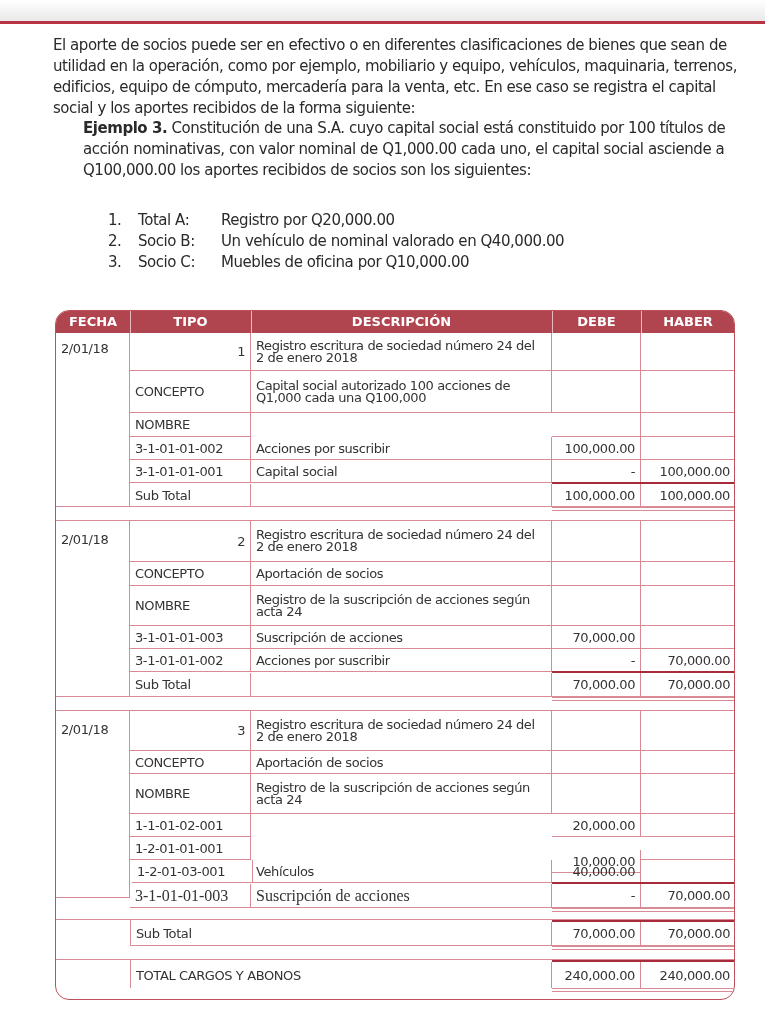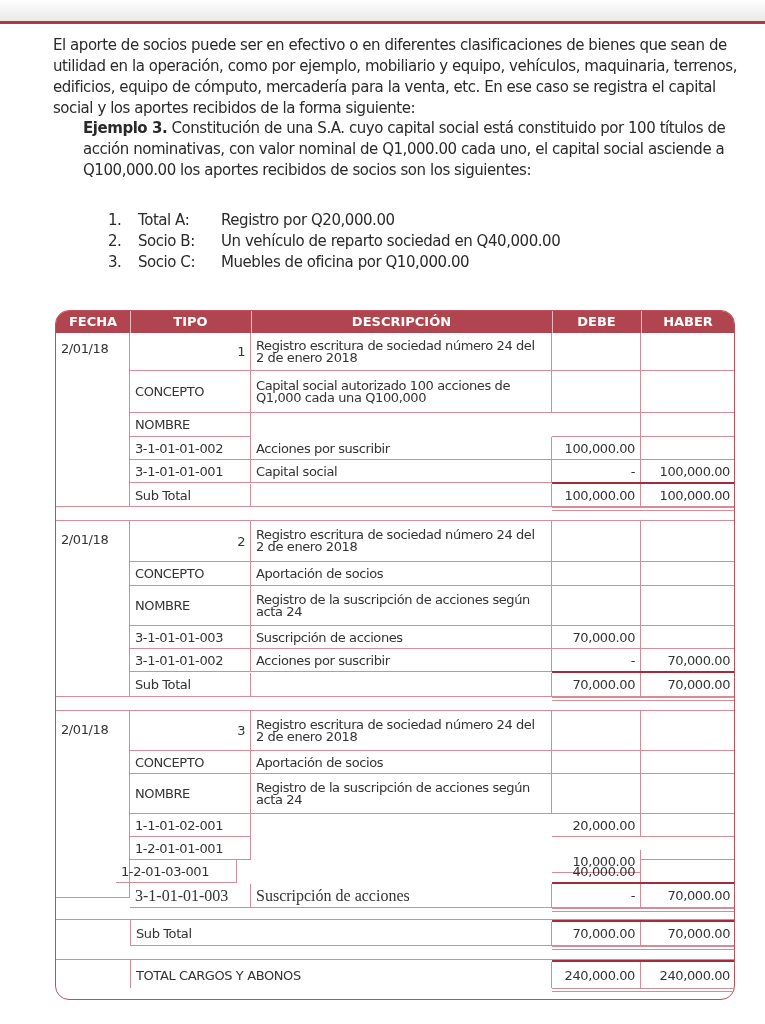--- a/index.html
+++ b/index.html
@@ -77,21 +77,21 @@
 
 <div class="socios">
   <div class="socio-row">
       <span class="socio-num">1.</span>
       <span class="socio-name">Total A:</span>
       <span>Registro por Q20,000.00</span>
     </div>
   <div class="socio-row">
       <span class="socio-num">2.</span>
       <span class="socio-name">Socio B:</span>
-      <span>Un vehículo de reparto sociedad en Q40,000.00</span>
+      <span>Un vehículo de nominal valorado en Q40,000.00</span>
     </div>
   <div class="socio-row">
       <span class="socio-num">3.</span>
       <span class="socio-name">Socio C:</span>
       <span>Muebles de oficina por Q10,000.00</span>
     </div>
 </div>
 
 <div class="ledger">
   <div class="hdr">
@@ -186,21 +186,22 @@
   <div class="cell" style="left:585px;top:463px;width:94px;height:40px;border-right:none"></div>
 
   <div class="cell" style="left:74px;top:503px;width:121px;height:23px">1-1-01-02-001</div>
   <div class="cell num" style="left:496px;top:503px;width:89px;height:23px">20,000.00</div>
   <div class="cell num" style="left:585px;top:503px;width:94px;height:23px;border-right:none"></div>
 
   <div class="cell" style="left:74px;top:526px;width:121px;height:23px">1-2-01-01-001</div>
   <div class="cell num" style="left:496px;top:539px;width:89px;height:23px">10,000.00</div>
   <div class="cell num" style="left:585px;top:526px;width:94px;height:23px;border-right:none"></div>
 
-  <div class="cell" style="left:60px;top:549px;width:121px;height:23px">1-2-01-03-001</div>
+  <div class="cell" style="left:76px;top:549px;width:121px;height:23px">1-2-01-03-001</div>
+  <div class="cell" style="left:195px;top:549px;width:301px;height:23px">Vehículos</div>
   <div class="cell num" style="left:496px;top:549px;width:89px;height:23px">40,000.00</div>
   <div class="cell num" style="left:585px;top:549px;width:94px;height:23px;border-right:none"></div>
 
   <div class="thick" style="left:496px;top:571px;width:183px"></div>
   <div class="cell serif" style="left:74px;top:573px;width:121px;height:24px">3-1-01-01-003</div>
   <div class="cell serif" style="left:195px;top:573px;width:301px;height:24px">Suscripción de acciones</div>
   <div class="cell num" style="left:496px;top:573px;width:89px;height:24px">-</div>
   <div class="cell num" style="left:585px;top:573px;width:94px;height:24px;border-right:none">70,000.00</div>
   <div class="dbl" style="left:496px;top:597px;width:183px"></div>
   <div class="hline" style="left:0;top:608px;width:679px"></div>

